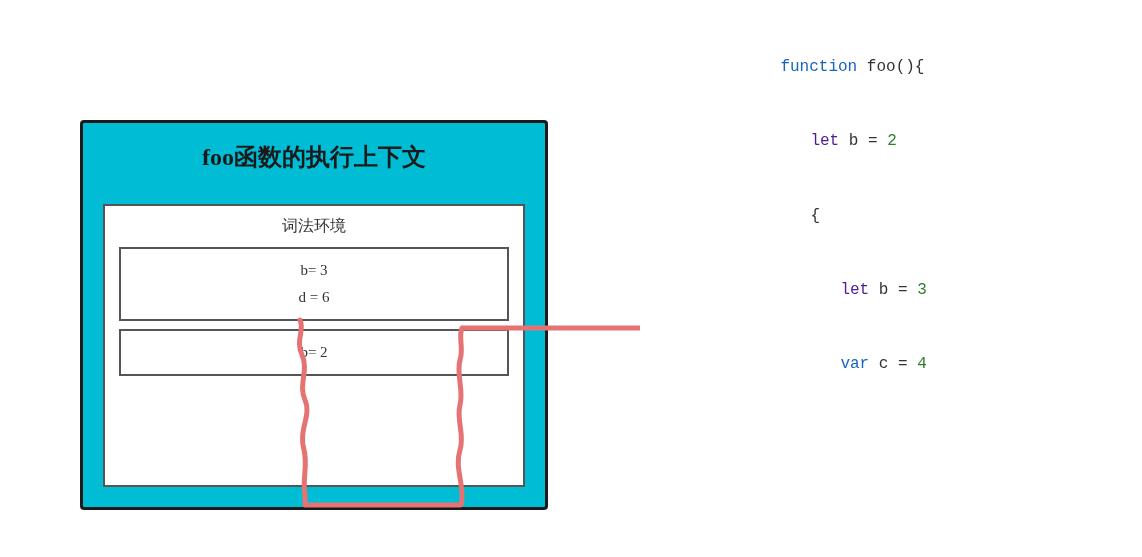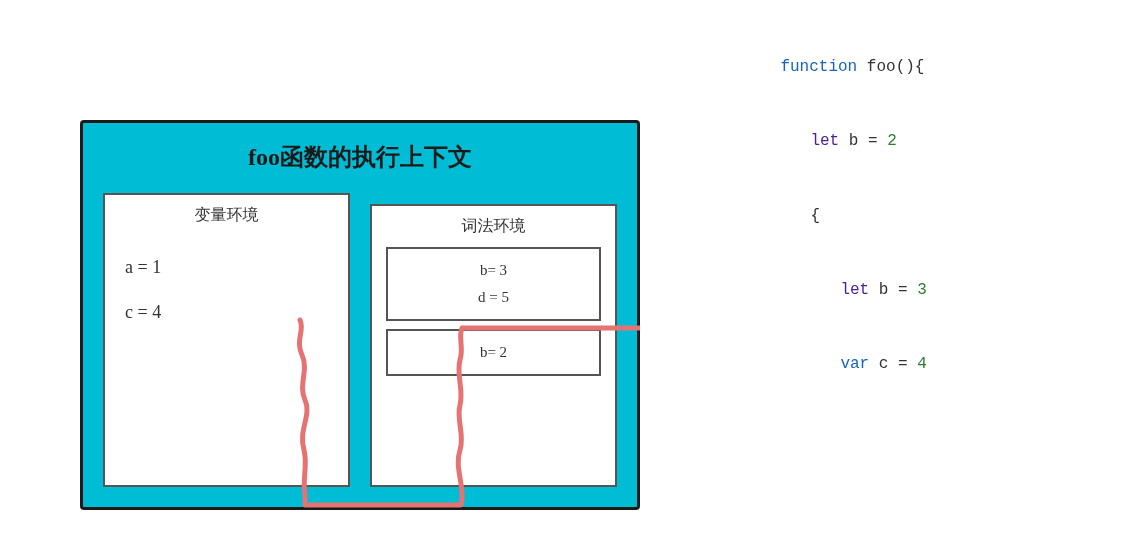--- a/index.html
+++ b/index.html
@@ -17,21 +17,21 @@
       position: absolute;
       left: 80px;
       top: 120px;
       width: 560px;
       height: 390px;
     }
 
     .outer-box {
       position: absolute;
       top: 0; left: 0;
-      width: 560px;
+      width: 468px;
       height: 390px;
       background: #00bcd4;
       border: 3px solid #1a1a1a;
       border-radius: 4px;
     }
 
     .outer-title {
       position: absolute;
       top: 18px;
       left: 0; right: 0;
@@ -130,33 +130,26 @@
   </style>
 </head>
 <body>
 
 <div class="diagram-area">
   <div class="outer-box">
     <div class="outer-title">foo函数的执行上下文</div>
 
     <div class="inner-panels">
 
-      <div class="panel">
-        <div class="panel-title">变量环境</div>
-        <div class="var-panel-content">
-          <div>a = 1</div>
-          <div>c = 4</div>
-        </div>
-      </div>
 
       <div class="panel lex-panel">
         <div class="panel-title">词法环境</div>
         <div class="lex-inner-box">
           <div>b= 3</div>
-          <div>d = 5</div>
+          <div>d = 6</div>
         </div>
         <div class="lex-inner-box">
           <div>b= 2</div>
         </div>
       </div>
     </div>
   </div>
 
   <svg class="arrow-svg" viewBox="0 0 560 390" xmlns="http://www.w3.org/2000/svg">
 

